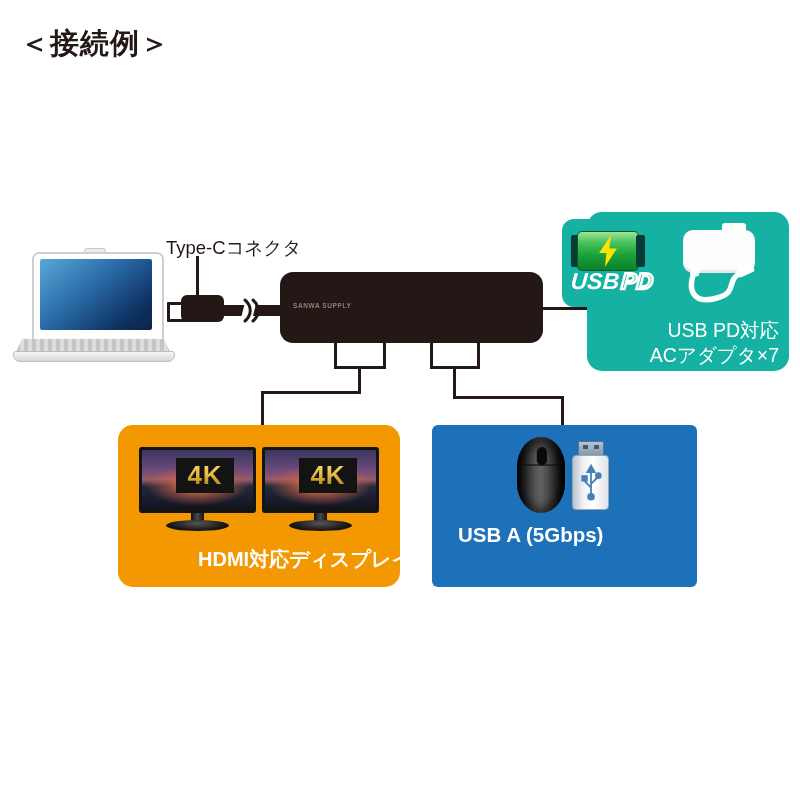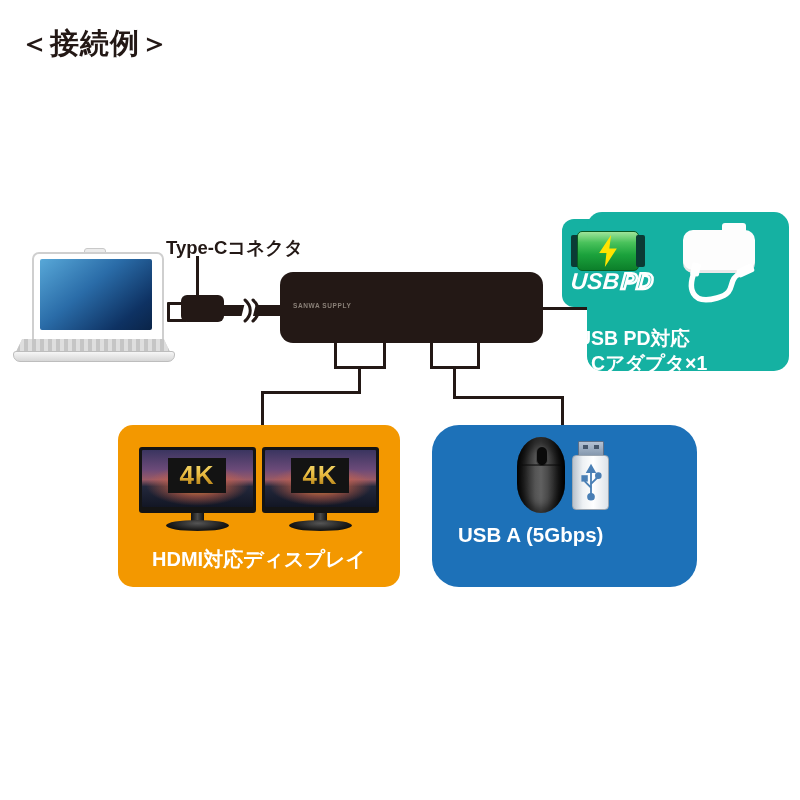--- a/index.html
+++ b/index.html
@@ -21,21 +21,21 @@
   .laptop-deck{left:16px;top:339px;width:154px;height:13px;
     clip-path:polygon(4% 0,96% 0,100% 100%,0 100%);
     background:
       repeating-linear-gradient(90deg,#c5c5c5 0 4px,#dedede 4px 8px),
       linear-gradient(#d9d9d9,#cfcfcf);}
   .laptop-base{left:13px;top:351px;width:160px;height:9px;background:linear-gradient(180deg,#f6f6f6,#d7d7d7);
     border:1px solid #bdbdbd;border-radius:3px 3px 7px 7px;}
   .pc-label{left:26px;top:363px;width:136px;text-align:center;font-size:19px;font-weight:600;}
 
   
-  .typec-label{left:166px;top:235px;font-size:18.5px;font-weight:700;}
+  .typec-label{left:166px;top:235px;font-size:18.5px;font-weight:400;}
   .typec-pointer{left:196px;top:256px;width:2.5px;height:41px;}
   .plug-tip{left:167px;top:302px;width:14px;height:14px;background:#fff;border:3px solid var(--ink,#231815);border-radius:1px;}
   .plug-body{left:181px;top:295px;width:43px;height:27px;background:var(--ink,#231815);border-radius:6px;}
   .cable-seg{left:222px;top:305px;width:60px;height:11px;background:var(--ink,#231815);}
   .cable-gap{left:243px;top:298px;width:11px;height:26px;background:#fff;transform:rotate(14deg);}
   .cable-break-svg{left:238px;top:297px;}
 
   
   .hub{left:280px;top:272px;width:263px;height:71px;background:var(--ink,#231815);border-radius:13px;}
   .hub-brand{left:13px;top:30px;position:absolute;font-size:6.5px;font-weight:700;letter-spacing:.6px;color:#8a8078;}
@@ -57,43 +57,43 @@
     clip-path:polygon(62% 0,16% 56%,44% 56%,38% 100%,84% 42%,55% 42%);}
   .pd-logo{left:560px;top:268px;width:104px;text-align:center;font-style:italic;font-weight:900;font-size:23px;
     color:#fff;letter-spacing:0px;transform:skewX(-4deg);}
   .pd-logo .pd-outline{color:var(--teal,#15b1a2);-webkit-text-stroke:2.5px #ffffff;padding-left:2px;}
   .adapter-body{left:683px;top:230px;width:72px;height:43px;background:#fdfdfd;border-radius:10px;
     box-shadow:inset 0 -3px 0 rgba(0,0,0,.08);}
   .adapter-tab{left:722px;top:223px;width:24px;height:12px;background:#fdfdfd;border-radius:3px;}
   .adapter-cable-svg{left:665px;top:248px;}
   .adapter-plug-end{left:737px;top:266px;width:17px;height:9px;background:#fff;border-radius:2.5px;transform:rotate(-25deg);}
   .adapter-plug-start{left:691px;top:263px;width:9px;height:13px;background:#fff;border-radius:2px;transform:rotate(12deg);}
-  .pd-caption{left:577px;top:318px;width:202px;text-align:left;font-size:19.5px;font-weight:700;color:#fff;line-height:25px;margin-top:8px;}
+  .pd-caption{left:577px;top:318px;width:202px;text-align:right;font-size:19.5px;font-weight:400;color:#fff;line-height:25px;}
 
   
   .hdmi-box{left:118px;top:425px;width:282px;height:162px;background:var(--orange,#f39800);border-radius:15px;}
   .monitor{position:absolute;width:117px;height:84px;top:22px;}
   .monitor.m1{left:21px;} .monitor.m2{left:144px;}
   .monitor .bezel{position:absolute;left:0;top:0;width:117px;height:66px;background:#141414;border-radius:3px;}
   .monitor .mscreen{position:absolute;left:3px;top:3px;width:111px;height:57px;border-radius:1px;overflow:hidden;
     background:
       radial-gradient(ellipse 62% 48% at 50% 62%,rgba(255,152,64,.95) 0%,rgba(206,98,70,.55) 42%,rgba(60,40,80,0) 75%),
       linear-gradient(180deg,#3a3560 0%,#6b4a78 34%,#9a5a66 52%,#23283c 64%,#121624 100%);}
-  .monitor .k4panel{position:absolute;left:29px;top:11px;width:58px;height:35px;background:#131313;
+  .monitor .k4panel{position:absolute;left:37px;top:11px;width:58px;height:35px;background:#131313;
     display:flex;align-items:center;justify-content:center;}
   .monitor .k4{font-size:26px;font-weight:800;letter-spacing:1px;
     background:linear-gradient(180deg,#f8e27a 0%,#e8b93e 48%,#a06a08 100%);
     -webkit-background-clip:text;background-clip:text;color:transparent;}
   .monitor .neck{position:absolute;left:52px;top:66px;width:13px;height:8px;background:linear-gradient(90deg,#111,#4a4a4a,#111);}
   .monitor .foot{position:absolute;left:27px;top:73px;width:63px;height:11px;border-radius:50%;
     background:radial-gradient(ellipse at 50% 30%,#555 0%,#1a1a1a 60%,#000 100%);}
-  .hdmi-caption{position:absolute;left:0;bottom:14px;width:100%;text-align:center;font-size:20px;font-weight:700;color:#fff;}
-
-  
-  .usba-box{left:432px;top:425px;width:265px;height:162px;background:var(--blue,#1d71b8);border-radius:27px;}
+  .hdmi-caption{position:absolute;left:0;bottom:14px;width:100%;text-align:center;font-size:20px;font-weight:700;color:#fff;padding-left:46px;}
+
+  
+  .usba-box{left:432px;top:425px;width:265px;height:162px;background:var(--blue,#1d71b8);border-radius:6px;}
   .mouse{position:absolute;left:85px;top:12px;width:48px;height:76px;border-radius:24px/30px;
     background:linear-gradient(90deg,#050505 0%,#222 16%,#555 38%,#606060 50%,#4a4a4a 64%,#161616 86%,#000 100%);
     box-shadow:inset 0 10px 10px rgba(0,0,0,.55),inset 0 -6px 8px rgba(0,0,0,.5);}
   .mouse .wheel{position:absolute;left:19px;top:9px;width:10px;height:18px;background:#0a0a0a;border:1px solid #444;border-radius:6px;}
   .mouse .split{position:absolute;left:4px;top:27px;width:40px;height:2px;background:rgba(0,0,0,.5);border-radius:50%;}
   .usb-drive{position:absolute;left:140px;top:16px;width:35px;height:92px;}
   .usb-drive .conn{position:absolute;left:6px;top:0;width:24px;height:16px;border:1px solid #5d7089;border-radius:1px;
     background:linear-gradient(180deg,#b4c2d4,#7b8fa6);}
   .usb-drive .conn i{position:absolute;top:3px;width:5px;height:4px;background:#45566b;}
   .usb-drive .conn i.s1{left:4px;} .usb-drive .conn i.s2{right:4px;}
@@ -158,21 +158,21 @@
   <div class="abs pd-logo"><span>USB</span><span class="pd-outline">PD</span></div>
   <div class="abs adapter-tab"></div>
   <div class="abs adapter-body"></div>
   <svg class="abs adapter-cable-svg" width="120" height="60" viewBox="0 0 120 60">
     <path d="M32,18 C20,42 28,57 52,50 C74,44 60,32 76,25" stroke="#ffffff" stroke-width="5.5" fill="none" stroke-linecap="round"></path>
   </svg>
   <div class="abs adapter-plug-start"></div>
   <div class="abs adapter-plug-end"></div>
   <div class="abs pd-caption">
     <div>USB PD対応</div>
-    <div>ACアダプタ×1</div>
+    <div>ACアダプタ×7</div>
   </div>
 
   <div class="abs hdmi-box">
     <div class="monitor m1">
       <div class="bezel">
         <div class="mscreen"></div>
         <div class="k4panel">
           <span class="k4">4K</span>
         </div>
       </div>

